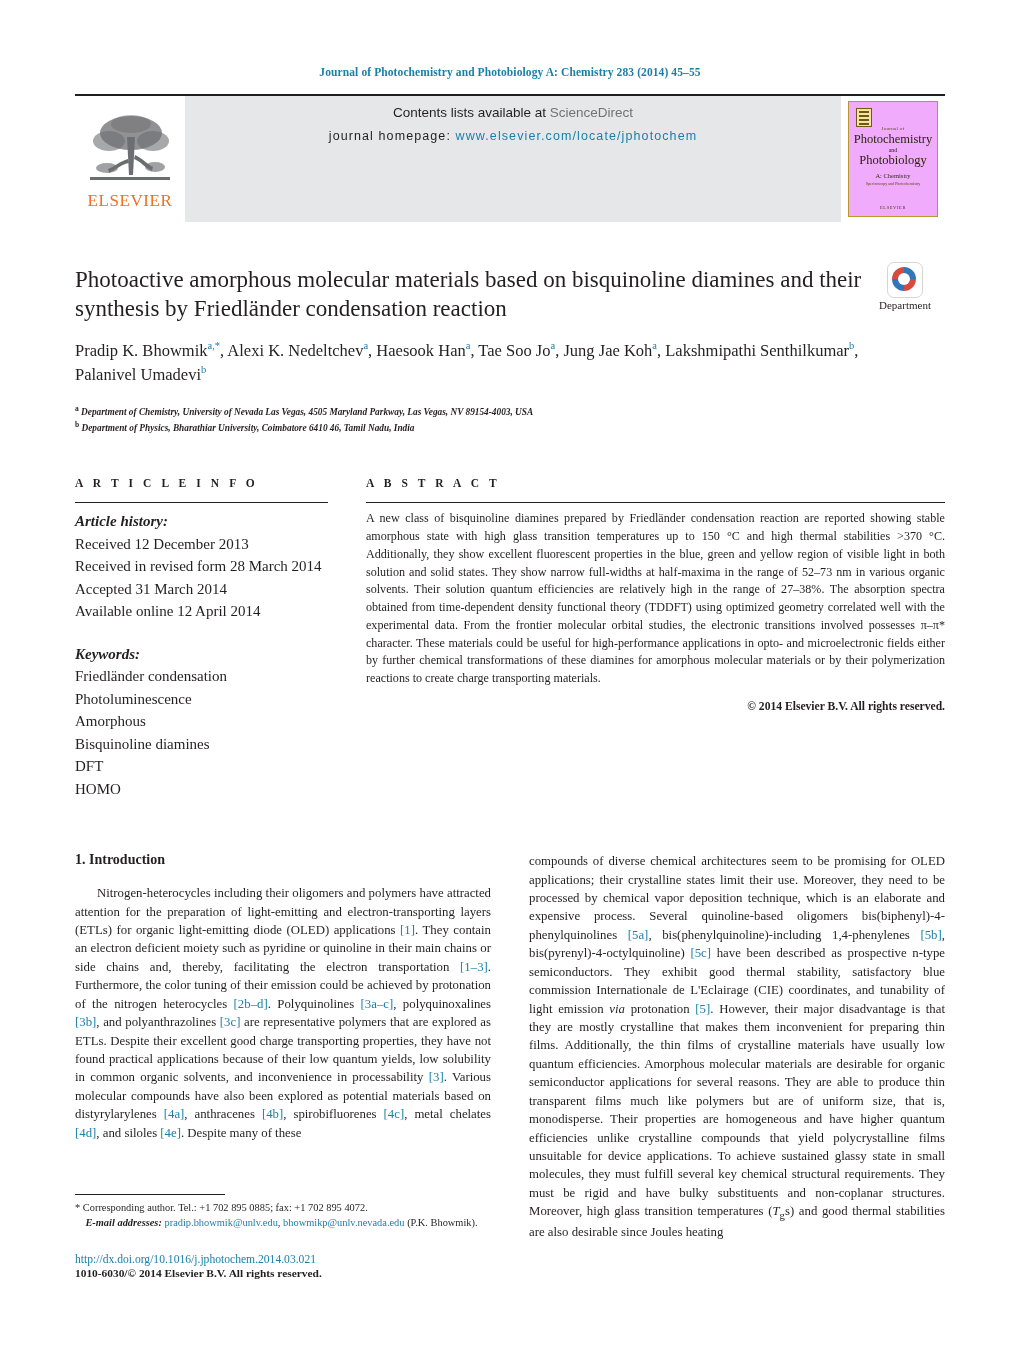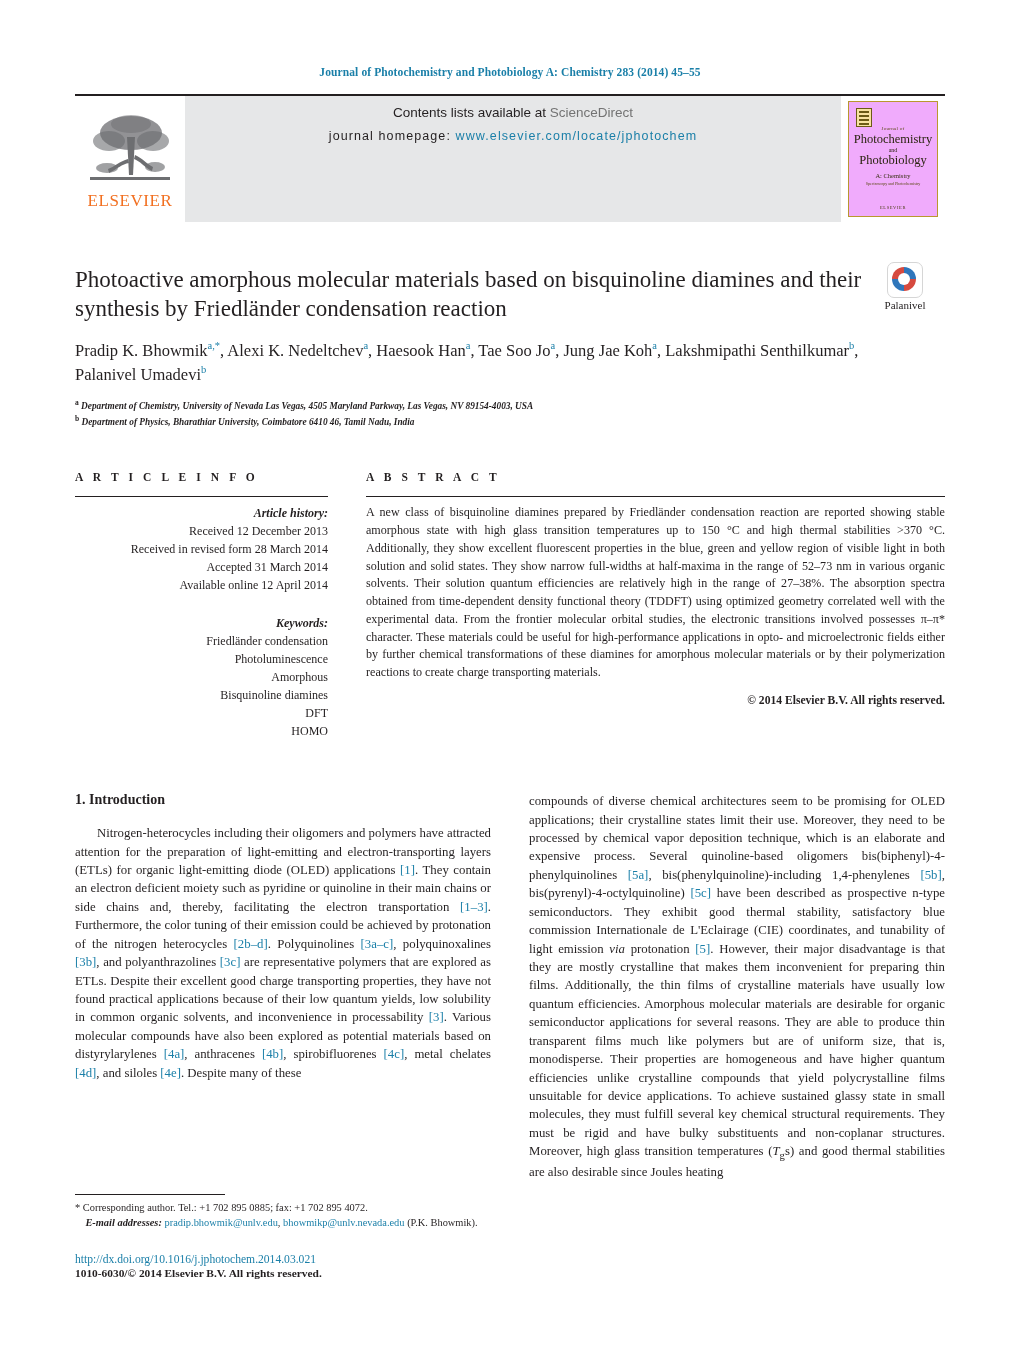--- a/index.html
+++ b/index.html
@@ -175,21 +175,21 @@
   }
   .authors {
     font-size: 16.5px;
     line-height: 1.45;
     margin-top: 14px;
     max-width: 800px;
     color: #231f20;
   }
   .authors sup { color: #1a7fa8; font-size: 10.5px; }
   .affils {
-    margin-top: 10px;
+    margin-top: 16px;
     font-size: 9.3px;
     line-height: 1.52;
     font-style: italic;
     font-weight: bold;
     color: #231f20;
   }
   .affils sup { font-size: 7.5px; font-style: normal; }
 
   .crossmark {
     position: absolute;
@@ -242,21 +242,21 @@
     font-weight: bold;
     font-size: 11.5px;
     letter-spacing: 3.6px;
     color: #231f20;
   }
   .rule {
     border-top: 1.6px solid #231f20;
     margin-top: 13px;
     margin-bottom: 7px;
   }
-  .info-group { font-size: 12px; line-height: 1.5; color: #231f20; text-align: right; }
+  .info-group { font-size: 15px; line-height: 1.5; color: #231f20; }
   .info-group .lbl { font-style: italic; font-weight: bold; }
   .info-gap { height: 20px; }
 
   .abstract-text {
     font-size: 12.1px;
     line-height: 1.47;
     text-align: justify;
     color: #231f20;
   }
   .copyright {
@@ -388,21 +388,21 @@
     </div>
   </div>
 
   <div class="title-block">
 
     <div class="crossmark">
       <div class="crossmark-badge">
         <div class="cm-circle"></div>
         <div class="cm-inner"></div>
       </div>
-      <div class="crossmark-label">Palanivel</div>
+      <div class="crossmark-label">Department</div>
     </div>
 
     <h1 class="paper-title">Photoactive amorphous molecular materials based on bisquinoline diamines and their synthesis by Friedländer condensation reaction</h1>
 
     <div class="authors" id="author-list"><span>Pradip K. Bhowmik</span><sup>a,*</sup>, <span>Alexi K. Nedeltchev</span><sup>a</sup>, <span>Haesook Han</span><sup>a</sup>, <span>Tae Soo Jo</span><sup>a</sup>, <span>Jung Jae Koh</span><sup>a</sup>, <span>Lakshmipathi Senthilkumar</span><sup>b</sup>, <span>Palanivel Umadevi</span><sup>b</sup></div>
 
     <div class="affils" id="affil-list">
         <div><sup>a</sup> Department of Chemistry, University of Nevada Las Vegas, 4505 Maryland Parkway, Las Vegas, NV 89154-4003, USA</div>
         <div><sup>b</sup> Department of Physics, Bharathiar University, Coimbatore 6410 46, Tamil Nadu, India</div>
       </div>

